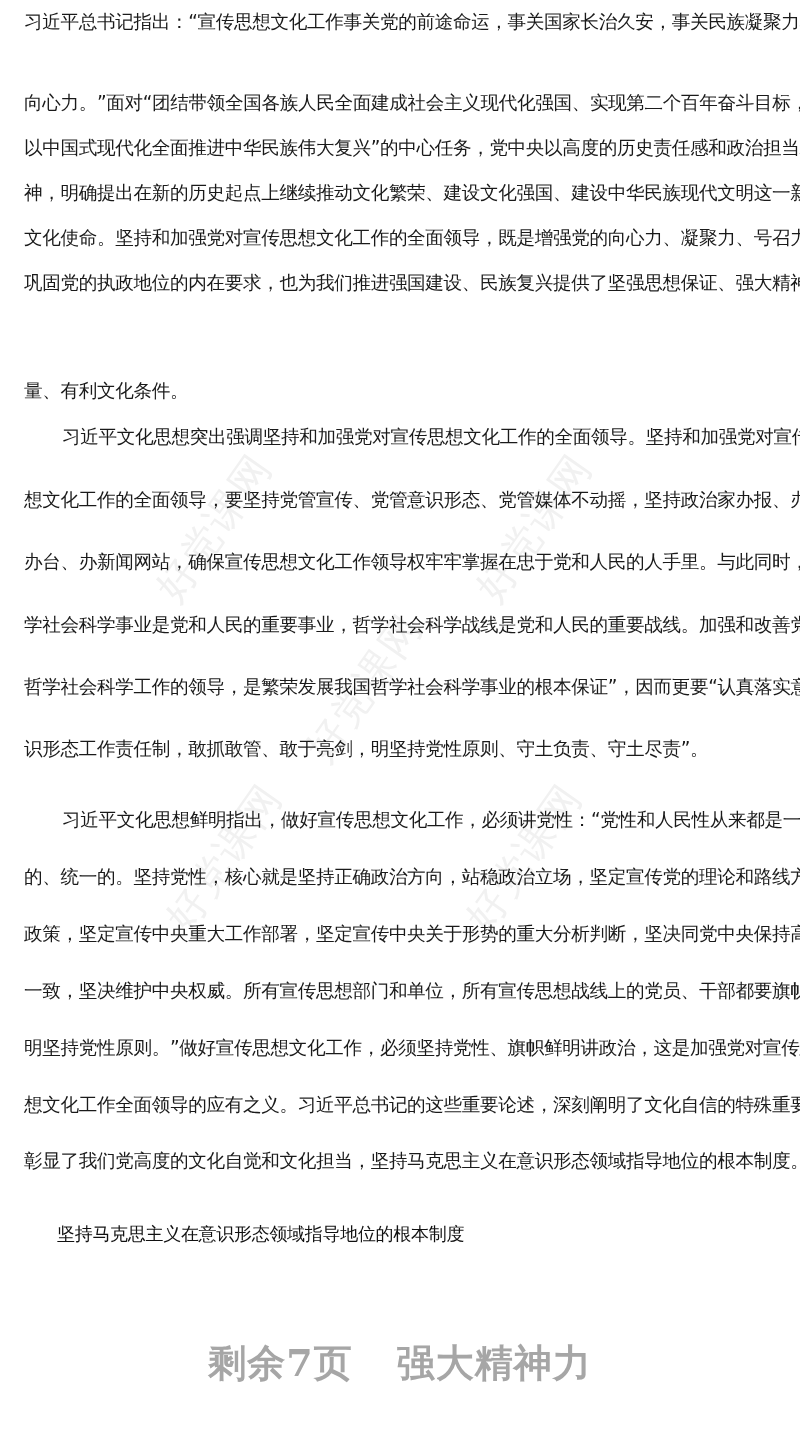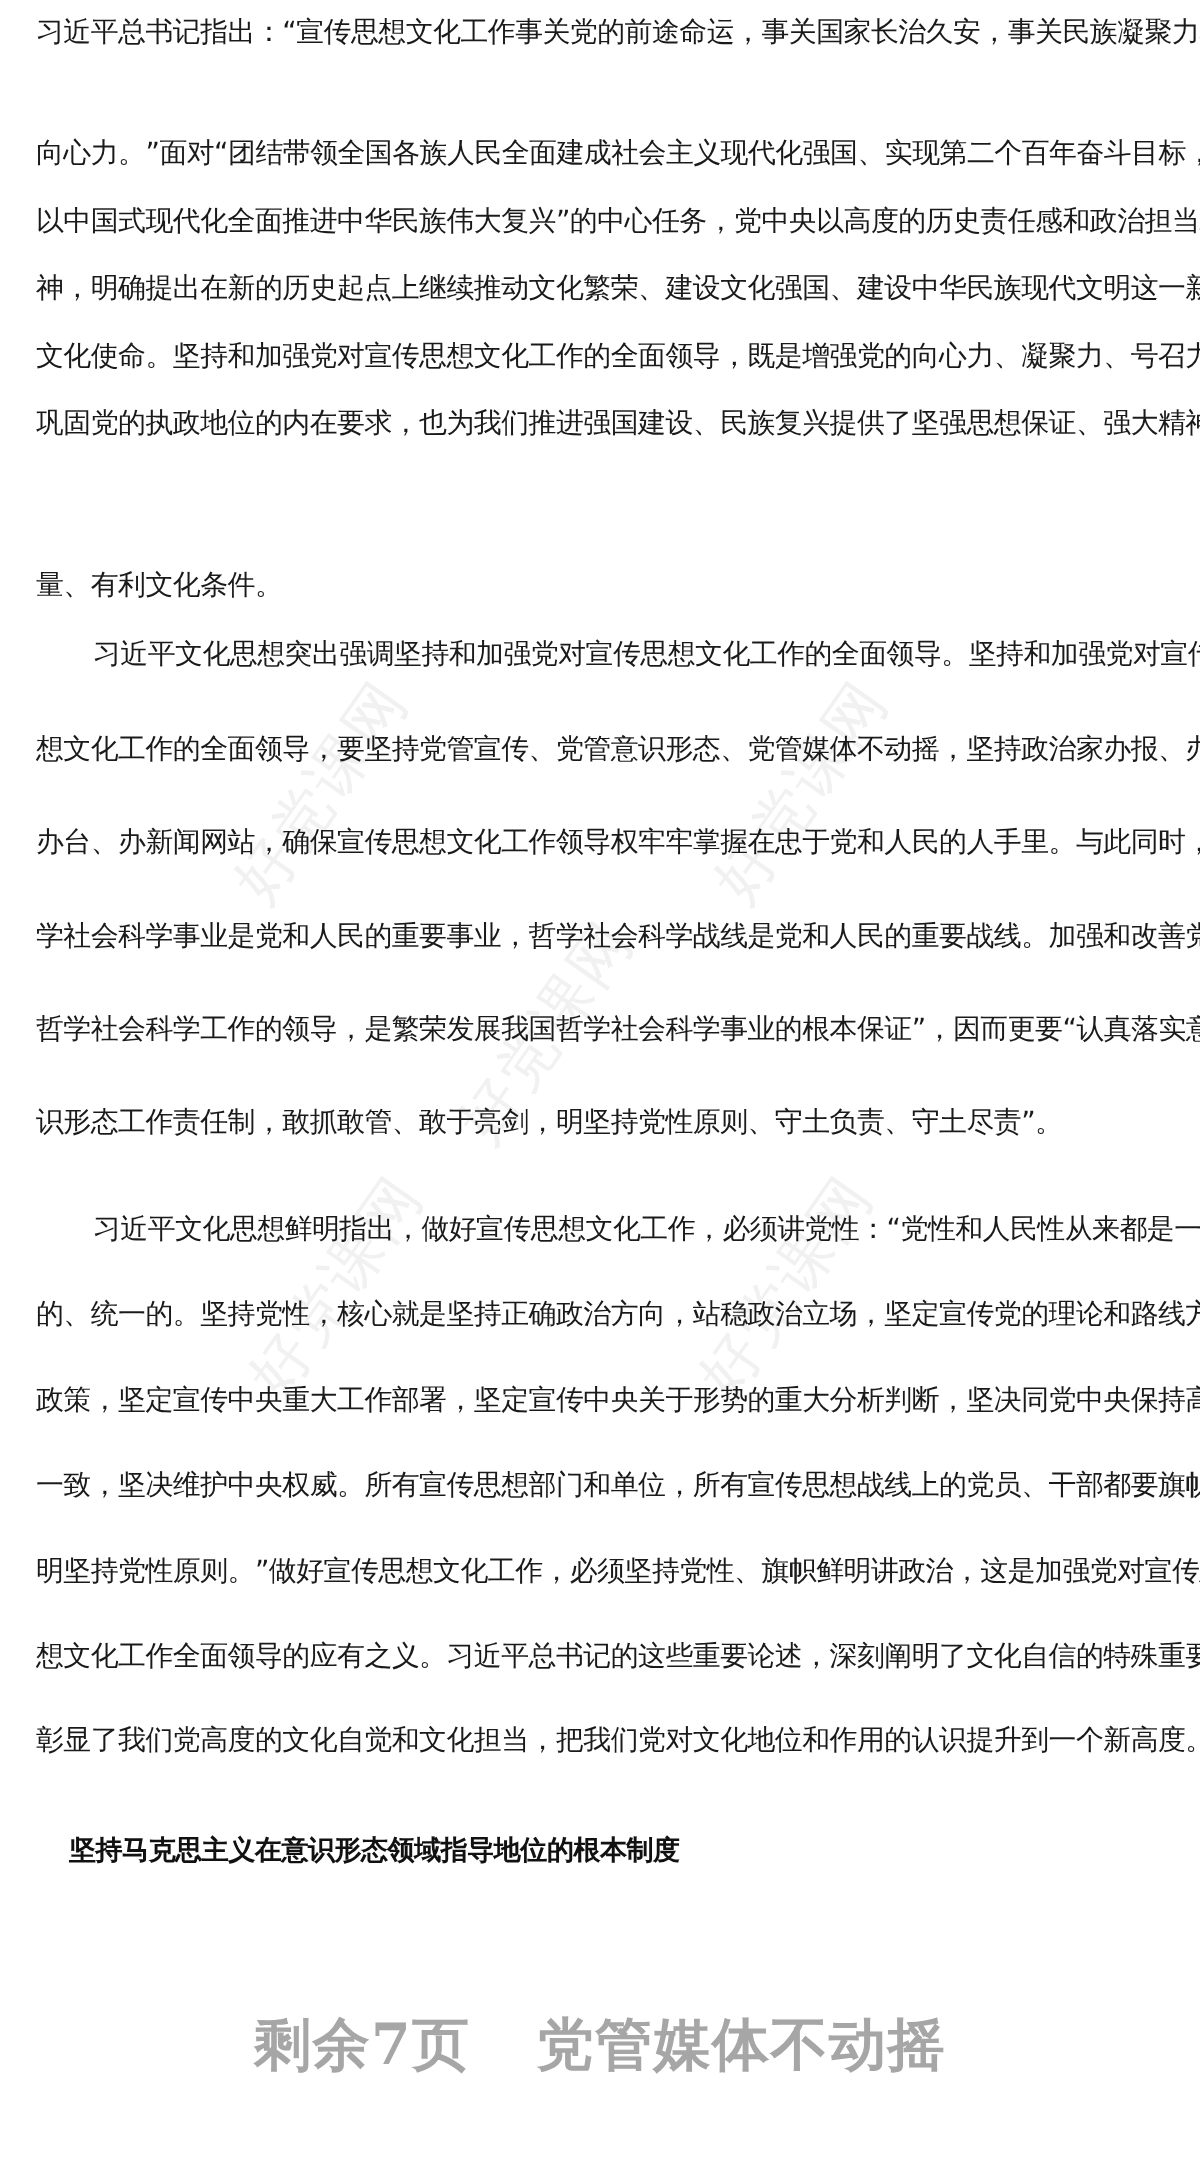--- a/index.html
+++ b/index.html
@@ -1,21 +1,21 @@
 <!DOCTYPE html>
 <html><head>
 <meta charset="utf-8">
 <style>
   html, body { margin: 0; padding: 0; background: #ffffff; }
   body { width: 800px; height: 1439px; position: relative; overflow: hidden;
          font-family: "DejaVu Sans", "Liberation Sans", sans-serif; color: #1a1a1a; }
   .line { position: absolute; left: 24px; width: 760px; font-size: 18.6px; line-height: 24px;
           white-space: nowrap; letter-spacing: -0.35px; transform: translateY(-12px); }
   .line.indent { left: 62px; width: 722px; }
-  .heading { position: absolute; left: 46px; font-size: 18px; font-weight: bold; line-height: 24px;
+  .heading { position: absolute; left: 57px; font-size: 18px; font-weight: normal; line-height: 24px;
              transform: translateY(-12px); white-space: nowrap; letter-spacing: -0.3px; color: #111; }
   .banner { position: absolute; left: 0; width: 800px; top: 1338px; text-align: center;
             font-family: "DejaVu Serif", "Liberation Serif", serif; font-weight: bold;
             font-size: 38px; color: #a6a6a6; letter-spacing: 1px; white-space: nowrap; }
   .banner .gap { display: inline-block; width: 44px; }
   .wm { position: absolute; font-size: 40px; color: #f1f1f1; transform: rotate(-55deg);
         transform-origin: center; white-space: nowrap; pointer-events: none; letter-spacing: 2px; z-index: 0; }
   .content { position: absolute; inset: 0; z-index: 1; }
 </style>
 </head>
@@ -48,21 +48,21 @@
     <div class="line" style="top:749px">识形态工作责任制，敢抓敢管、敢于亮剑，明坚持党性原则、守土负责、守土尽责”。</div>
   </div>
 
   <div>
     <div class="line indent" style="top:820px">习近平文化思想鲜明指出，做好宣传思想文化工作，必须讲党性：“党性和人民性从来都是一致</div>
     <div class="line" style="top:877px">的、统一的。坚持党性，核心就是坚持正确政治方向，站稳政治立场，坚定宣传党的理论和路线方针</div>
     <div class="line" style="top:934px">政策，坚定宣传中央重大工作部署，坚定宣传中央关于形势的重大分析判断，坚决同党中央保持高度</div>
     <div class="line" style="top:991px">一致，坚决维护中央权威。所有宣传思想部门和单位，所有宣传思想战线上的党员、干部都要旗帜鲜</div>
     <div class="line" style="top:1048px">明坚持党性原则。”做好宣传思想文化工作，必须坚持党性、旗帜鲜明讲政治，这是加强党对宣传思</div>
     <div class="line" style="top:1105px">想文化工作全面领导的应有之义。习近平总书记的这些重要论述，深刻阐明了文化自信的特殊重要性，</div>
-    <div class="line" style="top:1161px">彰显了我们党高度的文化自觉和文化担当，把我们党对文化地位和作用的认识提升到一个新高度。</div>
+    <div class="line" style="top:1161px">彰显了我们党高度的文化自觉和文化担当，坚持马克思主义在意识形态领域指导地位的根本制度。</div>
   </div>
 
   <div class="heading" style="top:1234px">坚持马克思主义在意识形态领域指导地位的根本制度</div>
 
   <div class="banner">
-    <span>剩余7页</span><span class="gap"></span><span>党管媒体不动摇</span>
+    <span>剩余7页</span><span class="gap"></span><span>强大精神力</span>
   </div>
 </div>
 
 </body></html>

